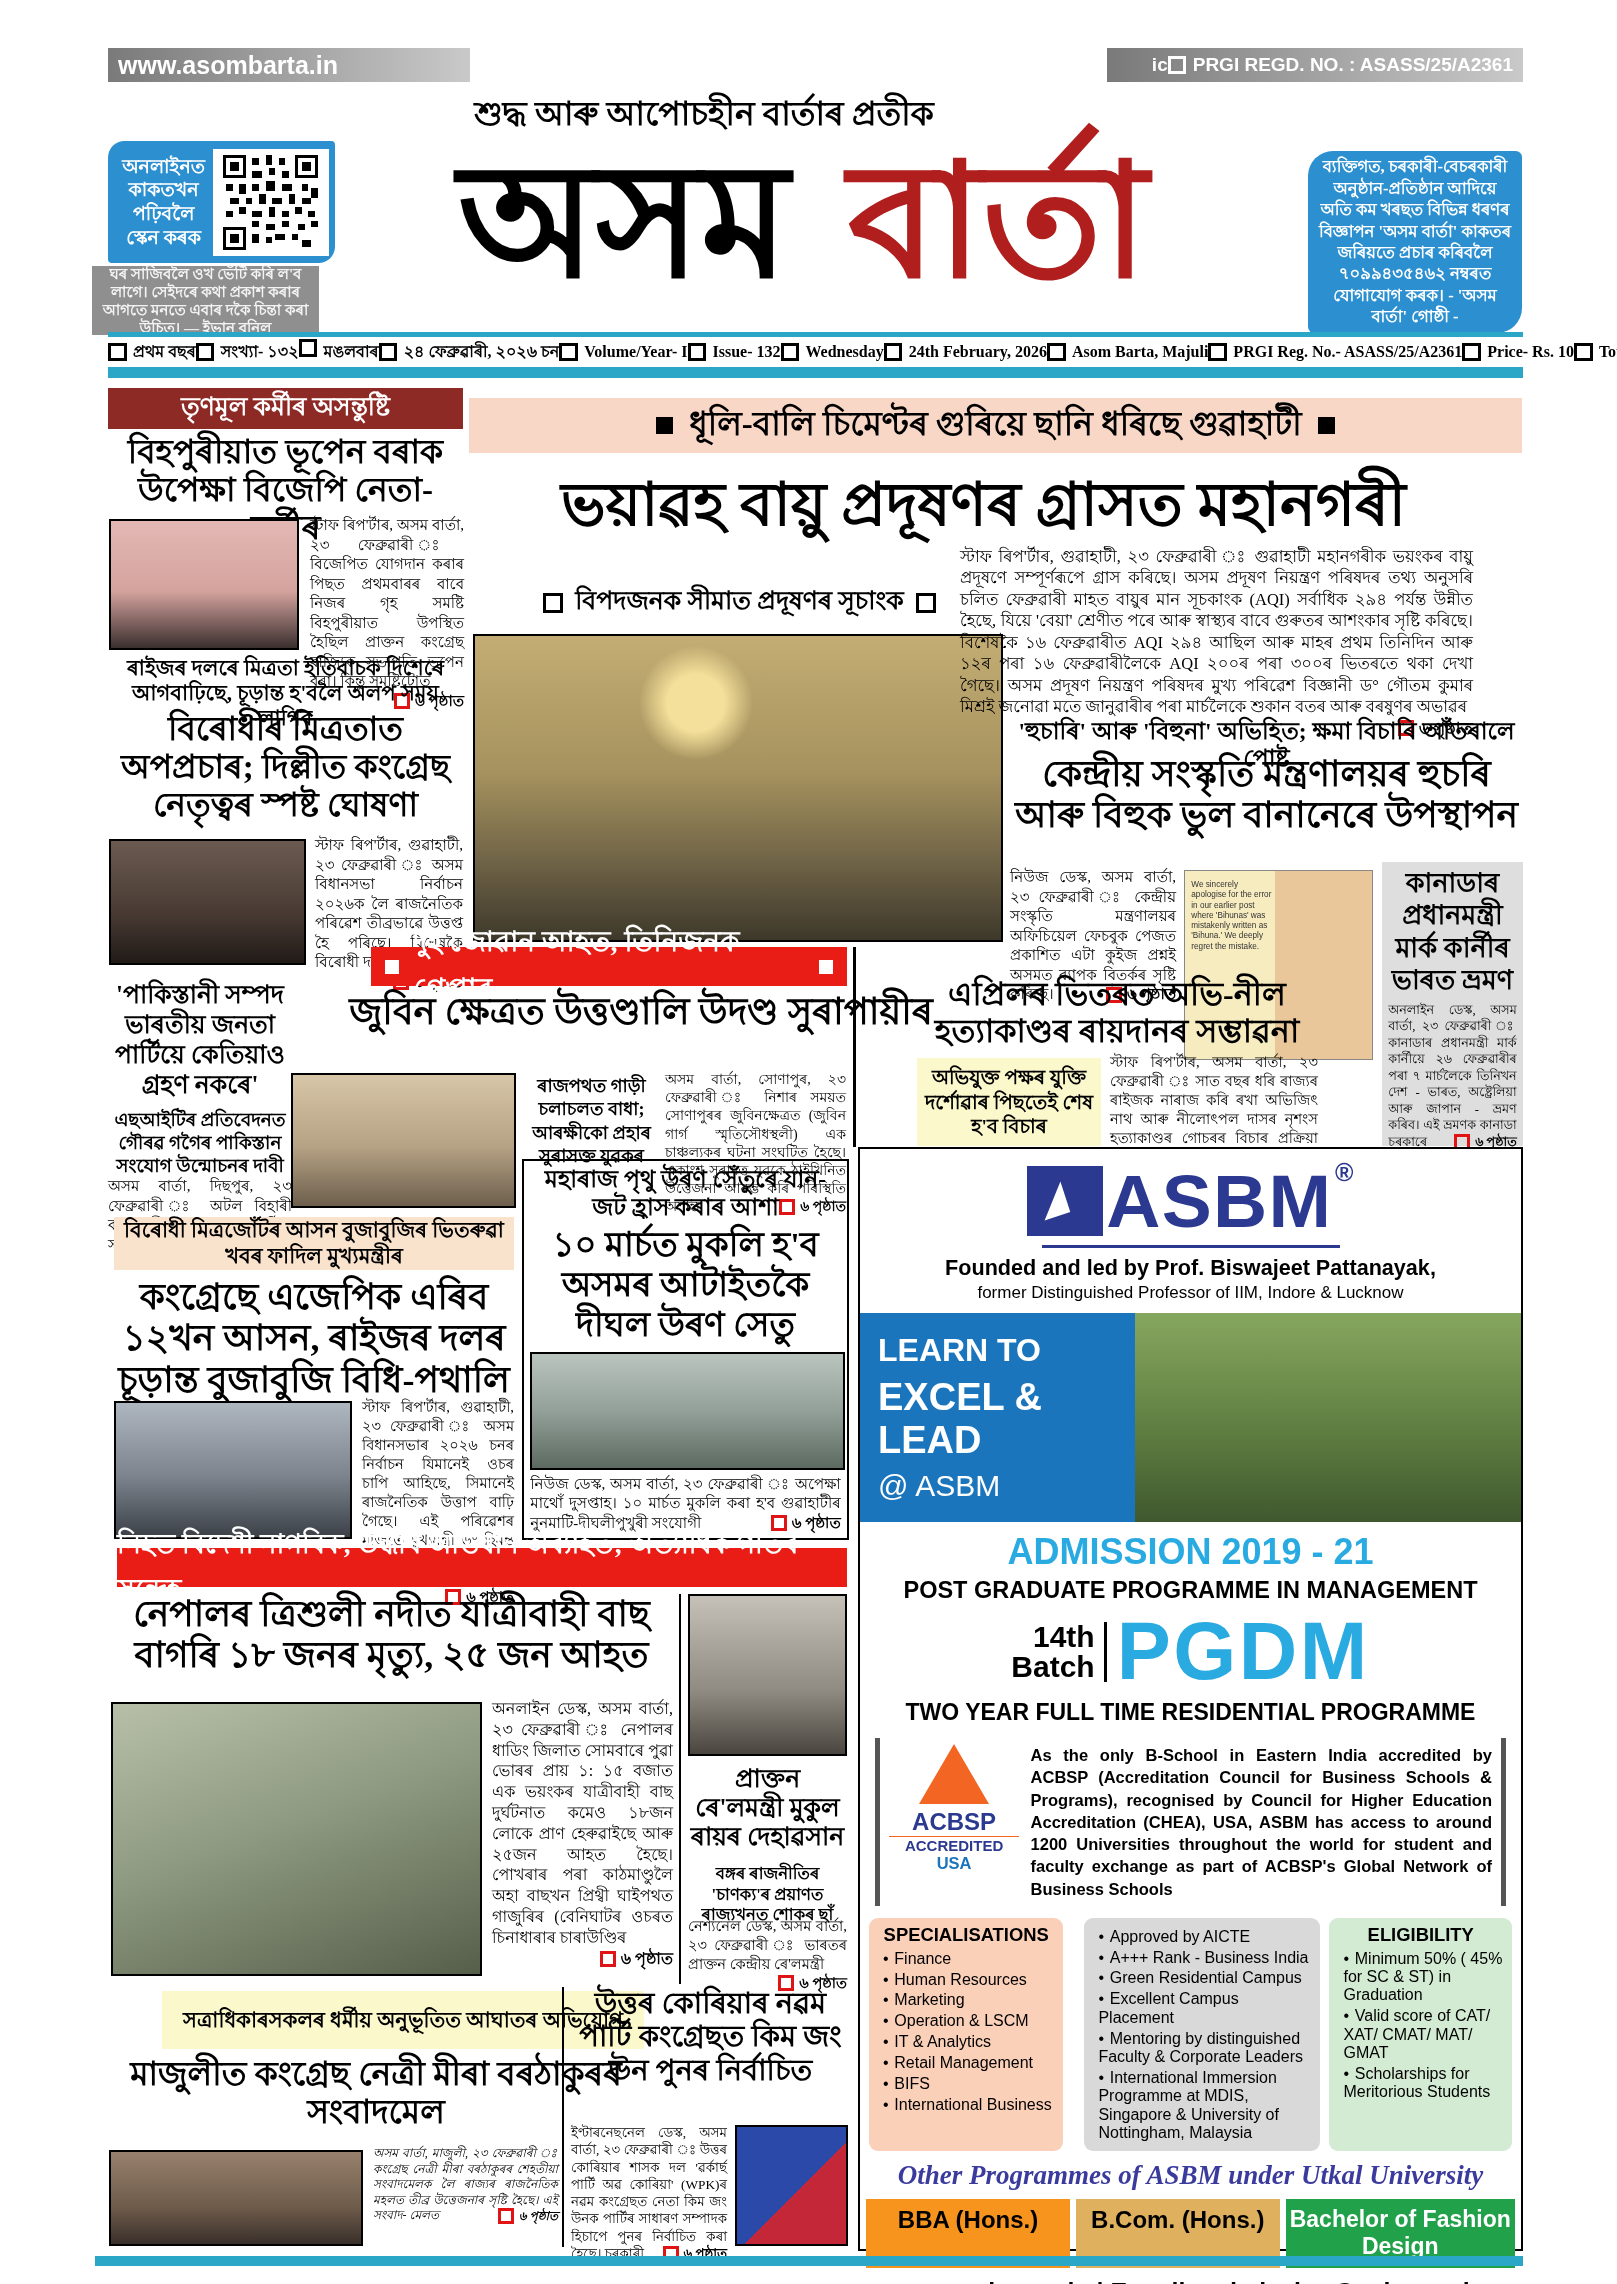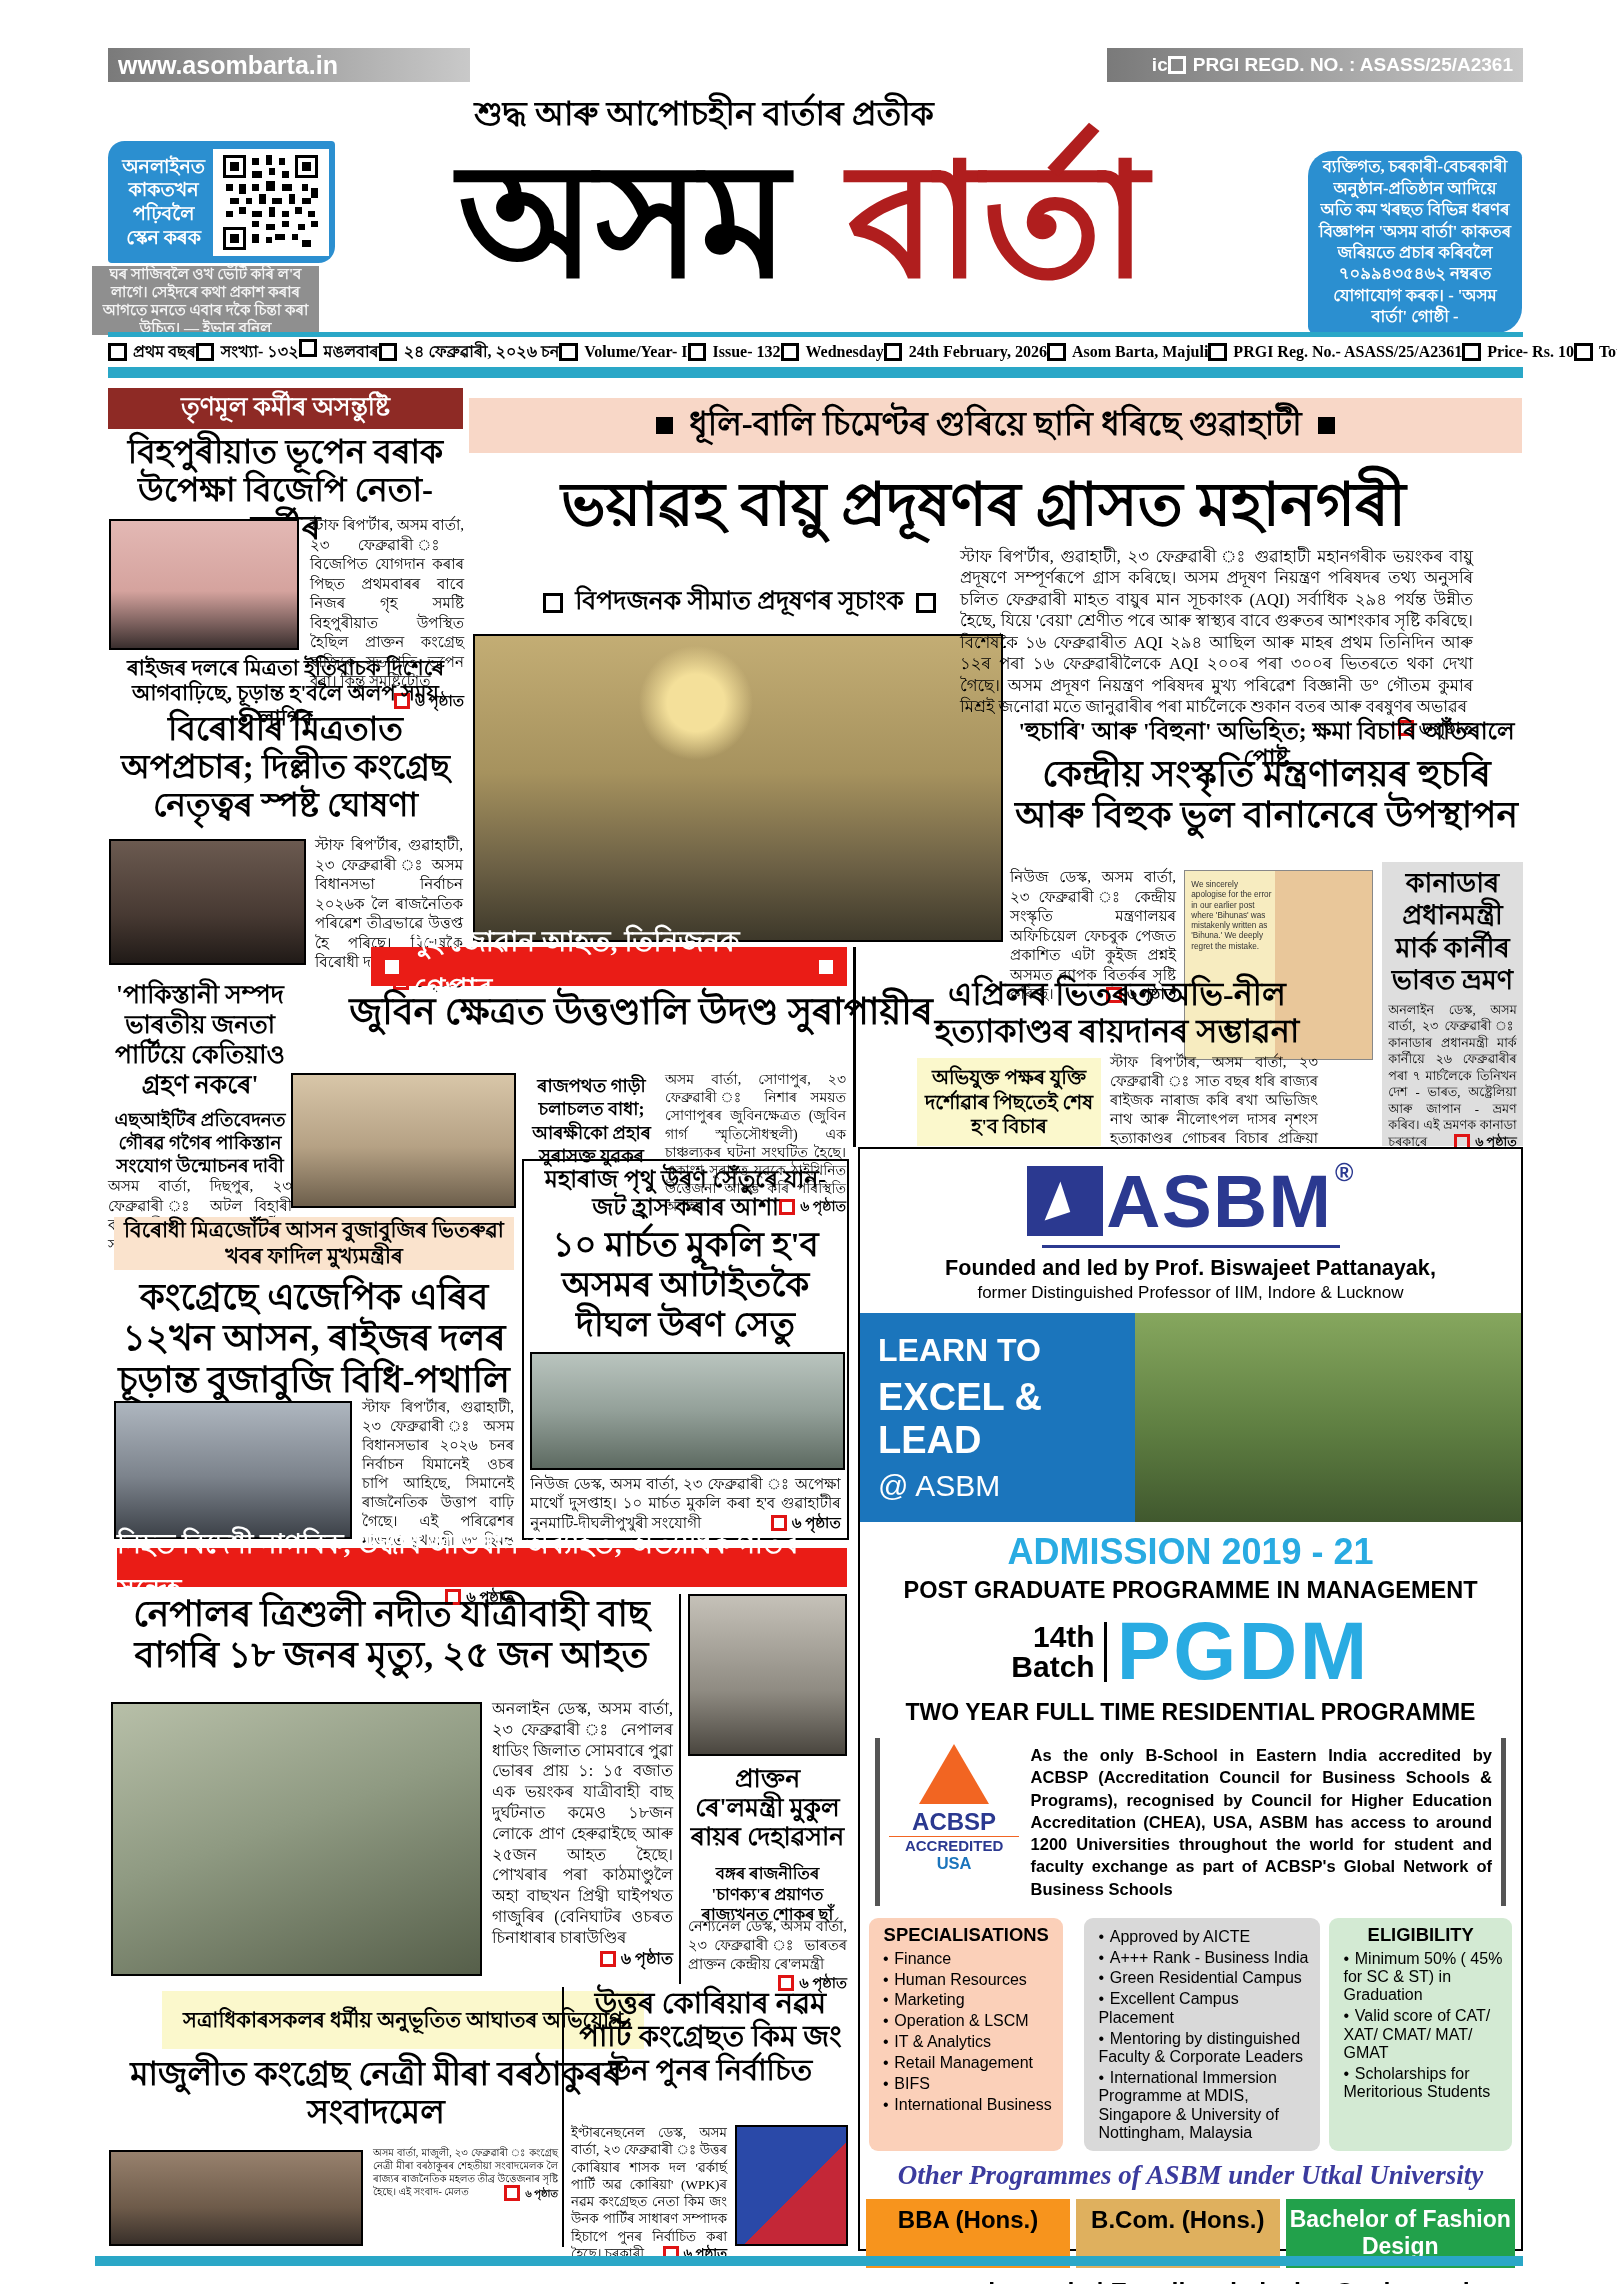--- a/index.html
+++ b/index.html
@@ -350,21 +350,21 @@
         <span>৬ পৃষ্ঠাত</span>
       </span>
   </div>
 
   <div class="abs boxyellow" style="left:162px;top:1991px;width:482px;height:58px;font-size:21px;line-height:1.25;">সত্ৰাধিকাৰসকলৰ ধৰ্মীয় অনুভূতিত আঘাতৰ অভিযোগ</div>
 
   <div class="abs headline ctr" style="left:108px;top:2056px;width:536px;font-size:33px;">মাজুলীত কংগ্ৰেছ নেত্ৰী মীৰা বৰঠাকুৰৰ সংবাদমেল</div>
 
   <div class="abs photo ph-mira" style="left:109px;top:2150px;width:254px;height:96px;"></div>
 
-  <div class="abs body-txt jl" style="left:373px;top:2146px;width:185px;height:102px;font-size:10px;">
+  <div class="abs body-txt jl" style="left:373px;top:2146px;width:185px;height:102px;font-size:12px;font-style:italic;">
     <span>অসম বাৰ্তা, মাজুলী, ২৩ ফেব্ৰুৱাৰী ঃ কংগ্ৰেছ নেত্ৰী মীৰা বৰঠাকুৰৰ শেহতীয়া সংবাদমেলক লৈ ৰাজ্যৰ ৰাজনৈতিক মহলত তীব্ৰ উত্তেজনাৰ সৃষ্টি হৈছে। এই সংবাদ- মেলত</span>
     <span class="jump">
         <span class="rs"></span>
         <span>৬ পৃষ্ঠাত</span>
       </span>
   </div>
 
   <div class="abs headline ctr" style="left:571px;top:1987px;width:279px;font-size:29px;">উত্তৰ কোৰিয়াৰ নৱম পাৰ্টি কংগ্ৰেছত কিম জং উন পুনৰ নিৰ্বাচিত</div>
 
   <div class="abs body-txt jl" style="left:571px;top:2124px;width:156px;height:123px;font-size:13.3px;">

